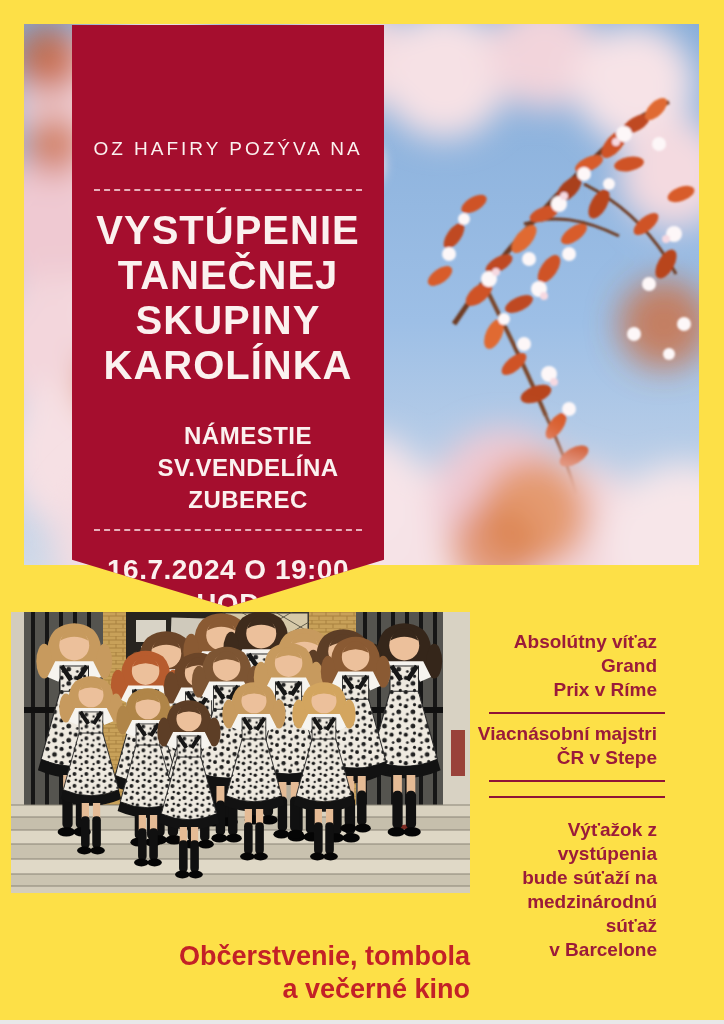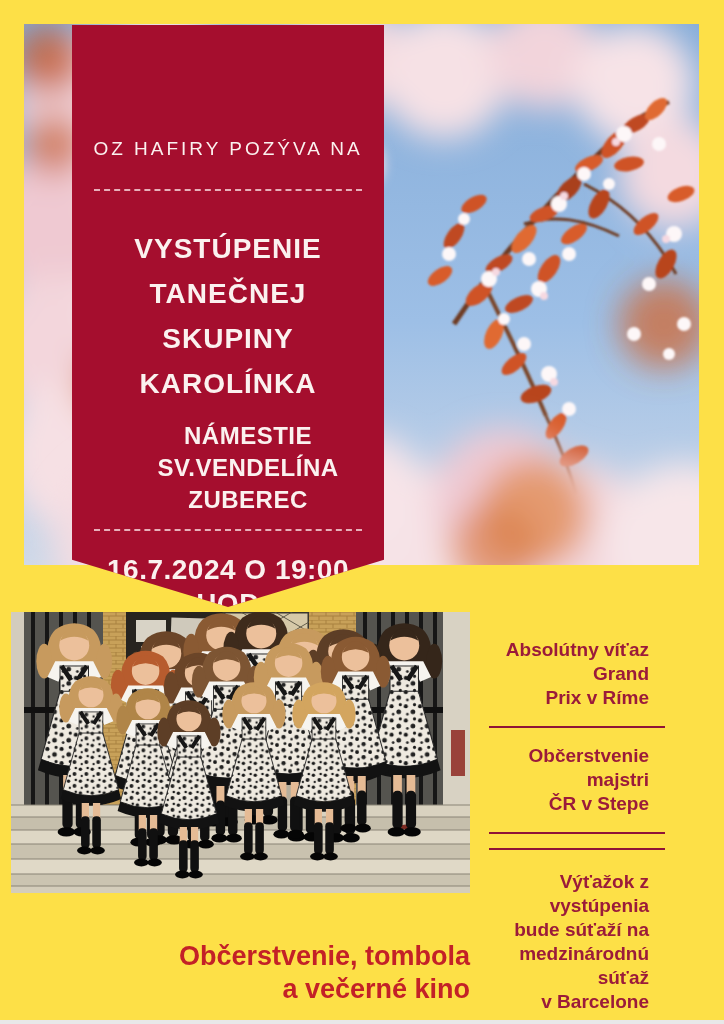--- a/index.html
+++ b/index.html
@@ -11,32 +11,32 @@
   .hero svg{display:block;width:100%;height:100%;}
 
   
   .ribbon{position:absolute;left:72px;top:25px;width:312px;height:582px;background:#a50e2e;
           clip-path:polygon(0 0,100% 0,100% 91.9%,50% 100%,0 91.9%);z-index:3;}
   .ribbon .txt{position:absolute;left:0;right:0;text-align:center;color:#fbf1ef;}
   .kicker{top:112px;font-size:19px;letter-spacing:3px;color:#f2dcdc;line-height:24px;}
   .dash{position:absolute;left:22px;right:22px;height:0;border-top:2px dashed rgba(242,205,210,.85);}
   .dash1{top:164px;}
   .dash2{top:504px;}
-  .title{top:201px;font-size:28px;font-weight:bold;line-height:45px;white-space:pre-line;letter-spacing:1px;}
+  .title{top:183px;font-size:40px;font-weight:bold;line-height:45px;white-space:pre-line;letter-spacing:1px;}
   .venue{top:395px;font-size:24px;font-weight:bold;line-height:32px;white-space:pre-line;letter-spacing:.5px;margin-left:40px;}
   .datetime{top:528px;font-size:28px;font-weight:bold;line-height:34px;letter-spacing:.5px;}
 
   
   .group-photo{position:absolute;left:11px;top:612px;width:459px;height:281px;z-index:1;}
   .group-photo svg{display:block;width:100%;height:100%;}
 
   
   .achievements{position:absolute;left:465px;top:622px;width:200px;z-index:2;
                 text-align:right;color:#9b1b3a;font-weight:bold;font-size:19px;line-height:24px;}
-  .ach{margin:16px;white-space:pre-line;}
+  .ach{margin:8px;white-space:pre-line;}
   .divider{border:none;border-top:2.5px solid #8e1437;width:176px;margin:10px 0 8px auto;}
   .divider-last{margin-top:14px;margin-bottom:20px;}
 
   
   .footer-note{position:absolute;left:11px;top:940px;width:459px;z-index:2;text-align:right;
                color:#c32127;font-weight:bold;font-size:27px;line-height:33px;white-space:pre-line;}
 </style>
 </head>
 <body>
 
@@ -293,21 +293,21 @@
         <use href="#girl" transform="translate(206,65) scale(1.32)" style="--hair:#c79a5e"></use>
         <use href="#girl" transform="translate(276,65) scale(1.32)" style="--hair:#d3a55f"></use>
       </g>
     </svg>
   </div>
 
   <aside class="achievements">
     <p class="ach">Absolútny víťaz Grand
 Prix v Ríme</p>
     <hr class="divider">
-    <p class="ach">Občerstvenie majstri
+    <p class="ach">Viacnásobní majstri
 ČR v Stepe</p>
     <hr class="divider">
     <hr class="divider divider-last">
     <p class="ach">Výťažok z vystúpenia
 bude súťaží na
 medzinárodnú súťaž
 v Barcelone</p>
   </aside>
 
   <div class="footer-note">Občerstvenie, tombola

